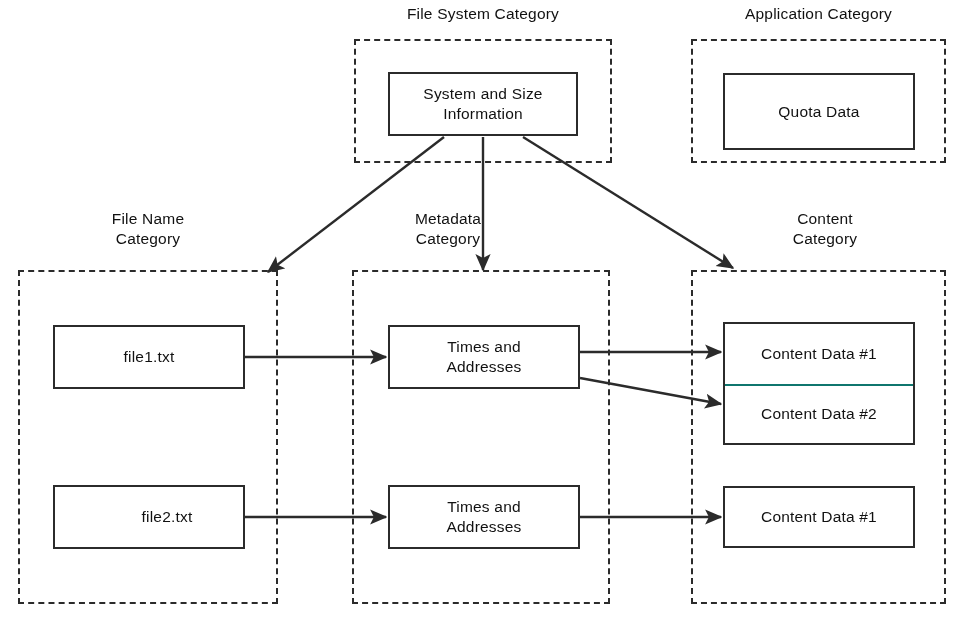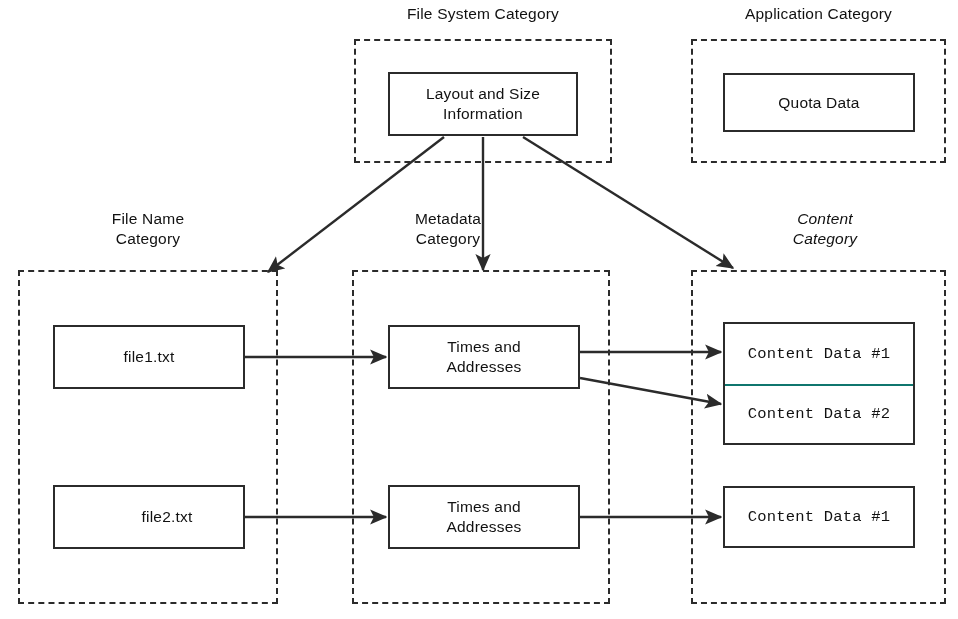--- a/index.html
+++ b/index.html
@@ -54,21 +54,20 @@
     line-height: 20px;
     color: #111111;
     white-space: pre-line;
     letter-spacing: 0.2px;
   }
   .stack {
     position: absolute;
     box-sizing: border-box;
     border: 2px solid #2b2b2b;
     background: #ffffff;
-    font-family: Liberation Mono, monospace;
   }
   .stack-cell {
     box-sizing: border-box;
     display: flex;
     align-items: center;
     justify-content: center;
     text-align: center;
     font-size: 15.5px;
     color: #111111;
     letter-spacing: 0.2px;
@@ -105,34 +104,34 @@
 
     <path d="M 580 517 L 721 517" fill="none" stroke="#2b2b2b" stroke-width="2.4" marker-end="url(#ah)"></path>
   </svg>
 
   <div class="cat-label" style="left:691px; top:4px; width:255px;">Application Category</div>
 
   <div class="cat-label" style="left:354px; top:4px; width:258px;">File System Category</div>
 
   <div class="group-box" style="left:354px; top:39px; width:258px; height:124px;"></div>
 
-  <div class="node" style="left:388px; top:72px; width:190px; height:64px;">Layout and Size
+  <div class="node" style="left:388px; top:72px; width:190px; height:64px;">System and Size
 Information</div>
 
   <div class="group-box" style="left:691px; top:39px; width:255px; height:124px;"></div>
 
-  <div class="node" style="left:723px; top:73px; width:192px; height:59px;">Quota Data</div>
+  <div class="node" style="left:723px; top:73px; width:192px; height:77px;">Quota Data</div>
 
   <div class="cat-label" style="left:48px; top:209px; width:200px;">File Name
 Category</div>
 
   <div class="cat-label" style="left:368px; top:209px; width:160px;">Metadata
 Category</div>
 
-  <div class="cat-label" style="left:735px; top:209px; width:180px;font-style:italic;">Content
+  <div class="cat-label" style="left:735px; top:209px; width:180px;">Content
 Category</div>
 
   <div class="group-box" style="left:18px; top:270px; width:260px; height:334px;"></div>
 
   <div class="group-box" style="left:352px; top:270px; width:258px; height:334px;"></div>
 
   <div class="group-box" style="left:691px; top:270px; width:255px; height:334px;"></div>
 
   <div class="node" style="left:53px; top:325px; width:192px; height:64px;">file1.txt</div>
 

